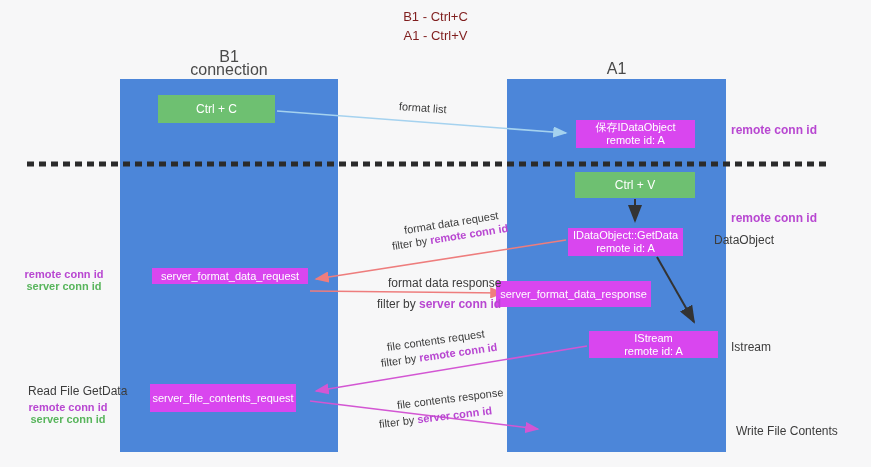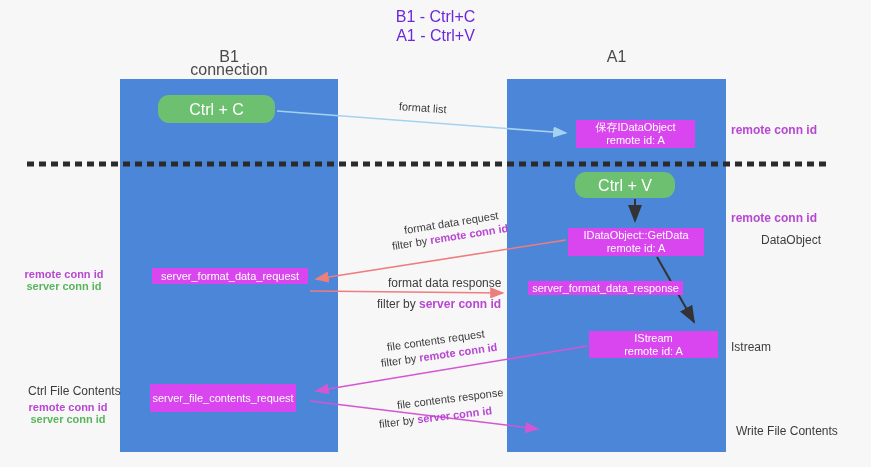--- a/index.html
+++ b/index.html
@@ -5,34 +5,34 @@
   html,body{margin:0;padding:0;background:#f7f7f8;}
   #stage{
     position:relative;width:871px;height:467px;overflow:hidden;
     background:#f7f7f8;
     font-family:"Liberation Sans", sans-serif;
     color:#3c3c3c;
   }
   .abs{position:absolute;}
   .title{
     left:0;right:0;top:7px;text-align:center;
-    font-size:16px;line-height:19px;color:#6d28d9;
+    font-size:13px;line-height:19px;color:#7f1d1d;
   }
   .col-header{
     top:50px;text-align:center;font-size:16px;line-height:13px;color:#4a4a4a;
   }
   .col{
     top:79px;height:373px;background:#4c86d9;
   }
   .node{
     display:flex;flex-direction:column;align-items:center;justify-content:center;
     text-align:center;color:#fff;font-size:11px;line-height:13px;
   }
   .node.orange{background:#d946ef;}
-  .node.green{background:#6ec071;font-size:16px;border-radius:11px;}
+  .node.green{background:#6ec071;font-size:12px;}
   .lbl{font-size:11px;white-space:nowrap;color:#3c3c3c;}
   .lbl.md{font-size:12px;}
   .purple{color:#b847d1;font-weight:bold;}
   .greent{color:#58b55c;font-weight:bold;}
   .rot{transform-origin:left center;}
   svg.overlay{position:absolute;left:0;top:0;pointer-events:none;}
 </style>
 </head>
 <body>
 
@@ -40,21 +40,21 @@
 
   <div class="abs title">
     <div>B1 - Ctrl+C</div>
     <div>A1 - Ctrl+V</div>
   </div>
 
   <div class="abs col-header" style="left:120px;width:218px;">
     <div>B1</div>
     <div>connection</div>
   </div>
-  <div class="abs col-header" style="left:507px;width:219px;">
+  <div class="abs col-header" style="left:507px;width:219px;margin-top:12px;">
     <div>A1</div>
   </div>
 
   <div class="abs col" style="left:120px;width:218px;"></div>
   <div class="abs col" style="left:507px;width:219px;"></div>
 
   <svg class="overlay" width="871" height="467" viewBox="0 0 871 467">
     <defs>
       <marker id="m-blue" markerWidth="9" markerHeight="7" refX="8" refY="3.5" orient="auto">
         <path d="M0,0 L9,3.5 L0,7 Z" fill="#a5d2ef"></path>
@@ -89,34 +89,34 @@
 
   <div class="abs node green" style="left:158px;top:95px;width:117px;height:28px;">
     <span>Ctrl + C</span>
   </div>
 
   <div class="abs node orange" style="left:576px;top:120px;width:119px;height:28px;">
     <span>保存IDataObject</span>
     <span>remote id: A</span>
   </div>
 
-  <div class="abs node green" style="left:575px;top:172px;width:100px;height:26px;">
+  <div class="abs node green" style="left:575px;top:172px;width:120px;height:26px;">
     <span>Ctrl + V</span>
   </div>
 
-  <div class="abs node orange" style="left:568px;top:228px;width:136px;height:28px;">
+  <div class="abs node orange" style="left:568px;top:228px;width:115px;height:28px;">
     <span>IDataObject::GetData</span>
     <span>remote id: A</span>
   </div>
 
   <div class="abs node orange" style="left:152px;top:268px;width:156px;height:16px;">
     <span>server_format_data_request</span>
   </div>
 
-  <div class="abs node orange" style="left:528px;top:281px;width:155px;height:14px;">
+  <div class="abs node orange" style="left:496px;top:281px;width:155px;height:26px;">
     <span>server_format_data_response</span>
   </div>
 
   <div class="abs node orange" style="left:589px;top:331px;width:129px;height:27px;">
     <span>IStream</span>
     <span>remote id: A</span>
   </div>
 
   <div class="abs node orange" style="left:150px;top:384px;width:146px;height:28px;">
     <span>server_file_contents_request</span>
@@ -140,28 +140,28 @@
     <span>filter by </span><span class="purple">remote conn id</span>
   </div>
 
   <div class="abs lbl rot" style="left:397px;top:399px;transform:rotate(-7deg);">file contents response</div>
   <div class="abs lbl rot" style="left:379px;top:418px;transform:rotate(-7deg);">
     <span>filter by </span><span class="purple">server conn id</span>
   </div>
 
   <div class="abs lbl md purple" style="left:731px;top:123px;">remote conn id</div>
   <div class="abs lbl md purple" style="left:731px;top:211px;">remote conn id</div>
-  <div class="abs lbl md" style="left:761px;top:233px;">DataObject</div>
+  <div class="abs lbl md" style="left:714px;top:233px;">DataObject</div>
   <div class="abs lbl md" style="left:731px;top:340px;">Istream</div>
   <div class="abs lbl md" style="left:736px;top:424px;text-align:right;">Write File Contents</div>
 
   <div class="abs" style="left:18px;top:268px;width:92px;text-align:center;">
     <div class="lbl purple">remote conn id</div>
     <div class="lbl greent">server conn id</div>
   </div>
 
-  <div class="abs lbl md" style="left:28px;top:384px;">Ctrl File Contents</div>
+  <div class="abs lbl md" style="left:28px;top:384px;">Read File GetData</div>
   <div class="abs" style="left:22px;top:401px;width:92px;text-align:center;">
     <div class="lbl purple">remote conn id</div>
     <div class="lbl greent">server conn id</div>
   </div>
 
 </div>
 
 </body></html>

